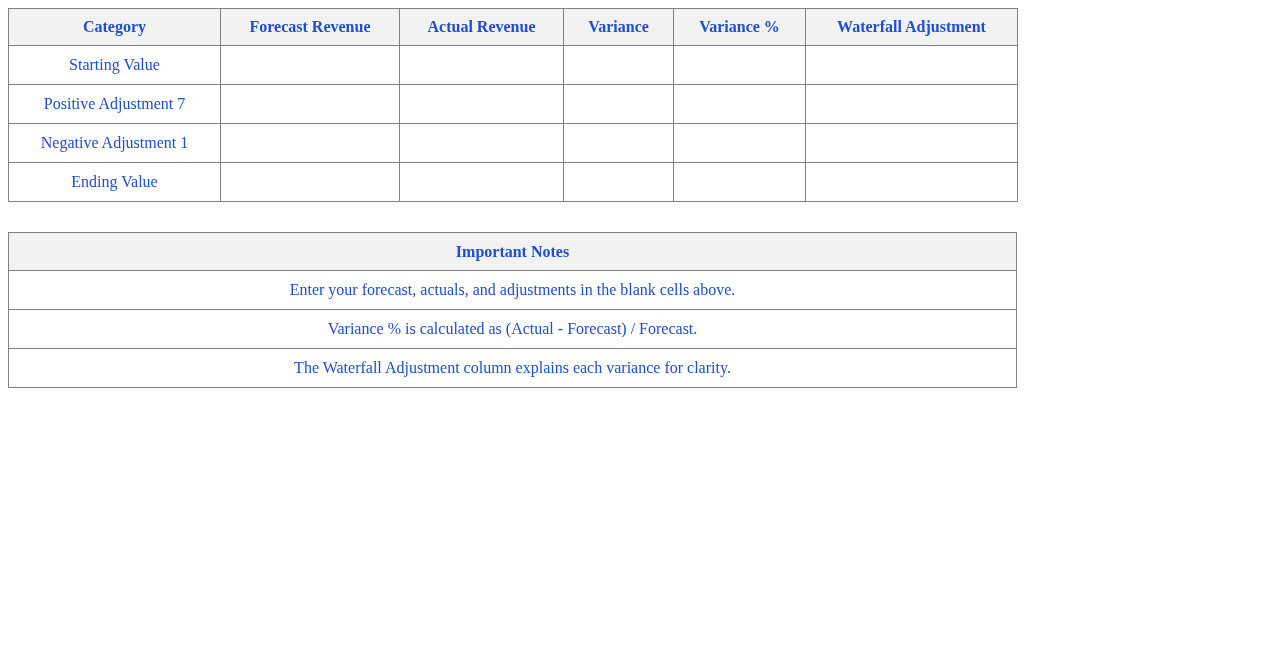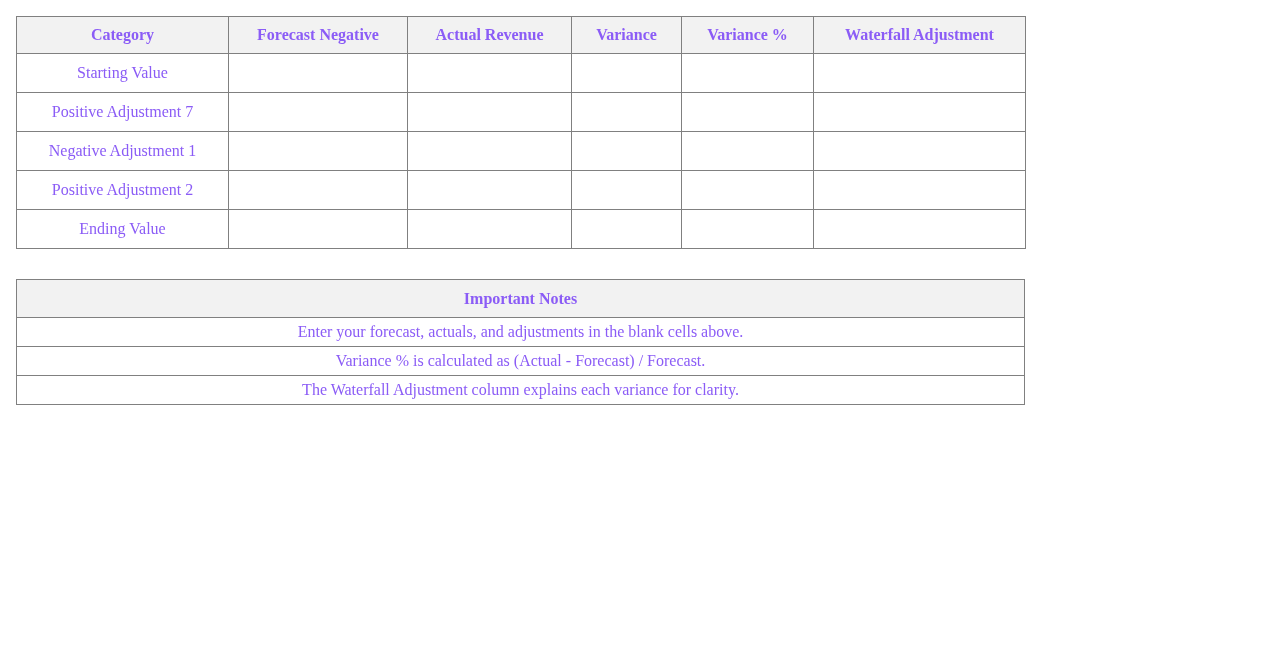--- a/index.html
+++ b/index.html
@@ -4,23 +4,23 @@
 <style>
   html, body {
     margin: 0;
     padding: 0;
     background: #ffffff;
     width: 1278px;
     height: 650px;
     overflow: hidden;
   }
   .page {
-    margin: 16px;
+    margin: 8px;
     font-family: "Liberation Serif", serif;
-    color: #8b5cf6;
+    color: #1d4ed8;
   }
   table {
     border-collapse: collapse;
     table-layout: fixed;
     width: 1009px;
     font-size: 16px;
   }
   th, td {
     border: 1px solid #808080;
     text-align: center;
@@ -30,40 +30,40 @@
   }
   th {
     background: #f2f2f2;
     font-weight: bold;
   }
   .variance-table { margin-top: 2px; }
   .variance-table thead tr { height: 37px; }
   .variance-table tbody tr { height: 39px; font-family: Liberation Serif, serif; }
   .notes-table { margin-top: 30px; }
   .notes-table thead tr { height: 38px; padding-left: 26px; }
-  .notes-table tbody tr { height: 29px; }
+  .notes-table tbody tr { height: 39px; }
 </style>
 </head>
 <body>
 
 <div class="page">
 
   <table class="variance-table">
     <colgroup>
       <col style="width:212px">
       <col style="width:179px">
       <col style="width:164px">
       <col style="width:110px">
       <col style="width:132px">
       <col style="width:212px">
     </colgroup>
     <thead>
       <tr>
         <th>Category</th>
-        <th>Forecast Negative</th>
+        <th>Forecast Revenue</th>
         <th>Actual Revenue</th>
         <th>Variance</th>
         <th>Variance %</th>
         <th>Waterfall Adjustment</th>
       </tr>
     </thead>
     <tbody>
       <tr>
         <td>Starting Value</td>
         <td></td>
@@ -75,28 +75,20 @@
       <tr>
         <td>Positive Adjustment 7</td>
         <td></td>
         <td></td>
         <td></td>
         <td></td>
         <td></td>
       </tr>
       <tr>
         <td>Negative Adjustment 1</td>
-        <td></td>
-        <td></td>
-        <td></td>
-        <td></td>
-        <td></td>
-      </tr>
-      <tr>
-        <td>Positive Adjustment 2</td>
         <td></td>
         <td></td>
         <td></td>
         <td></td>
         <td></td>
       </tr>
       <tr>
         <td>Ending Value</td>
         <td></td>
         <td></td>

